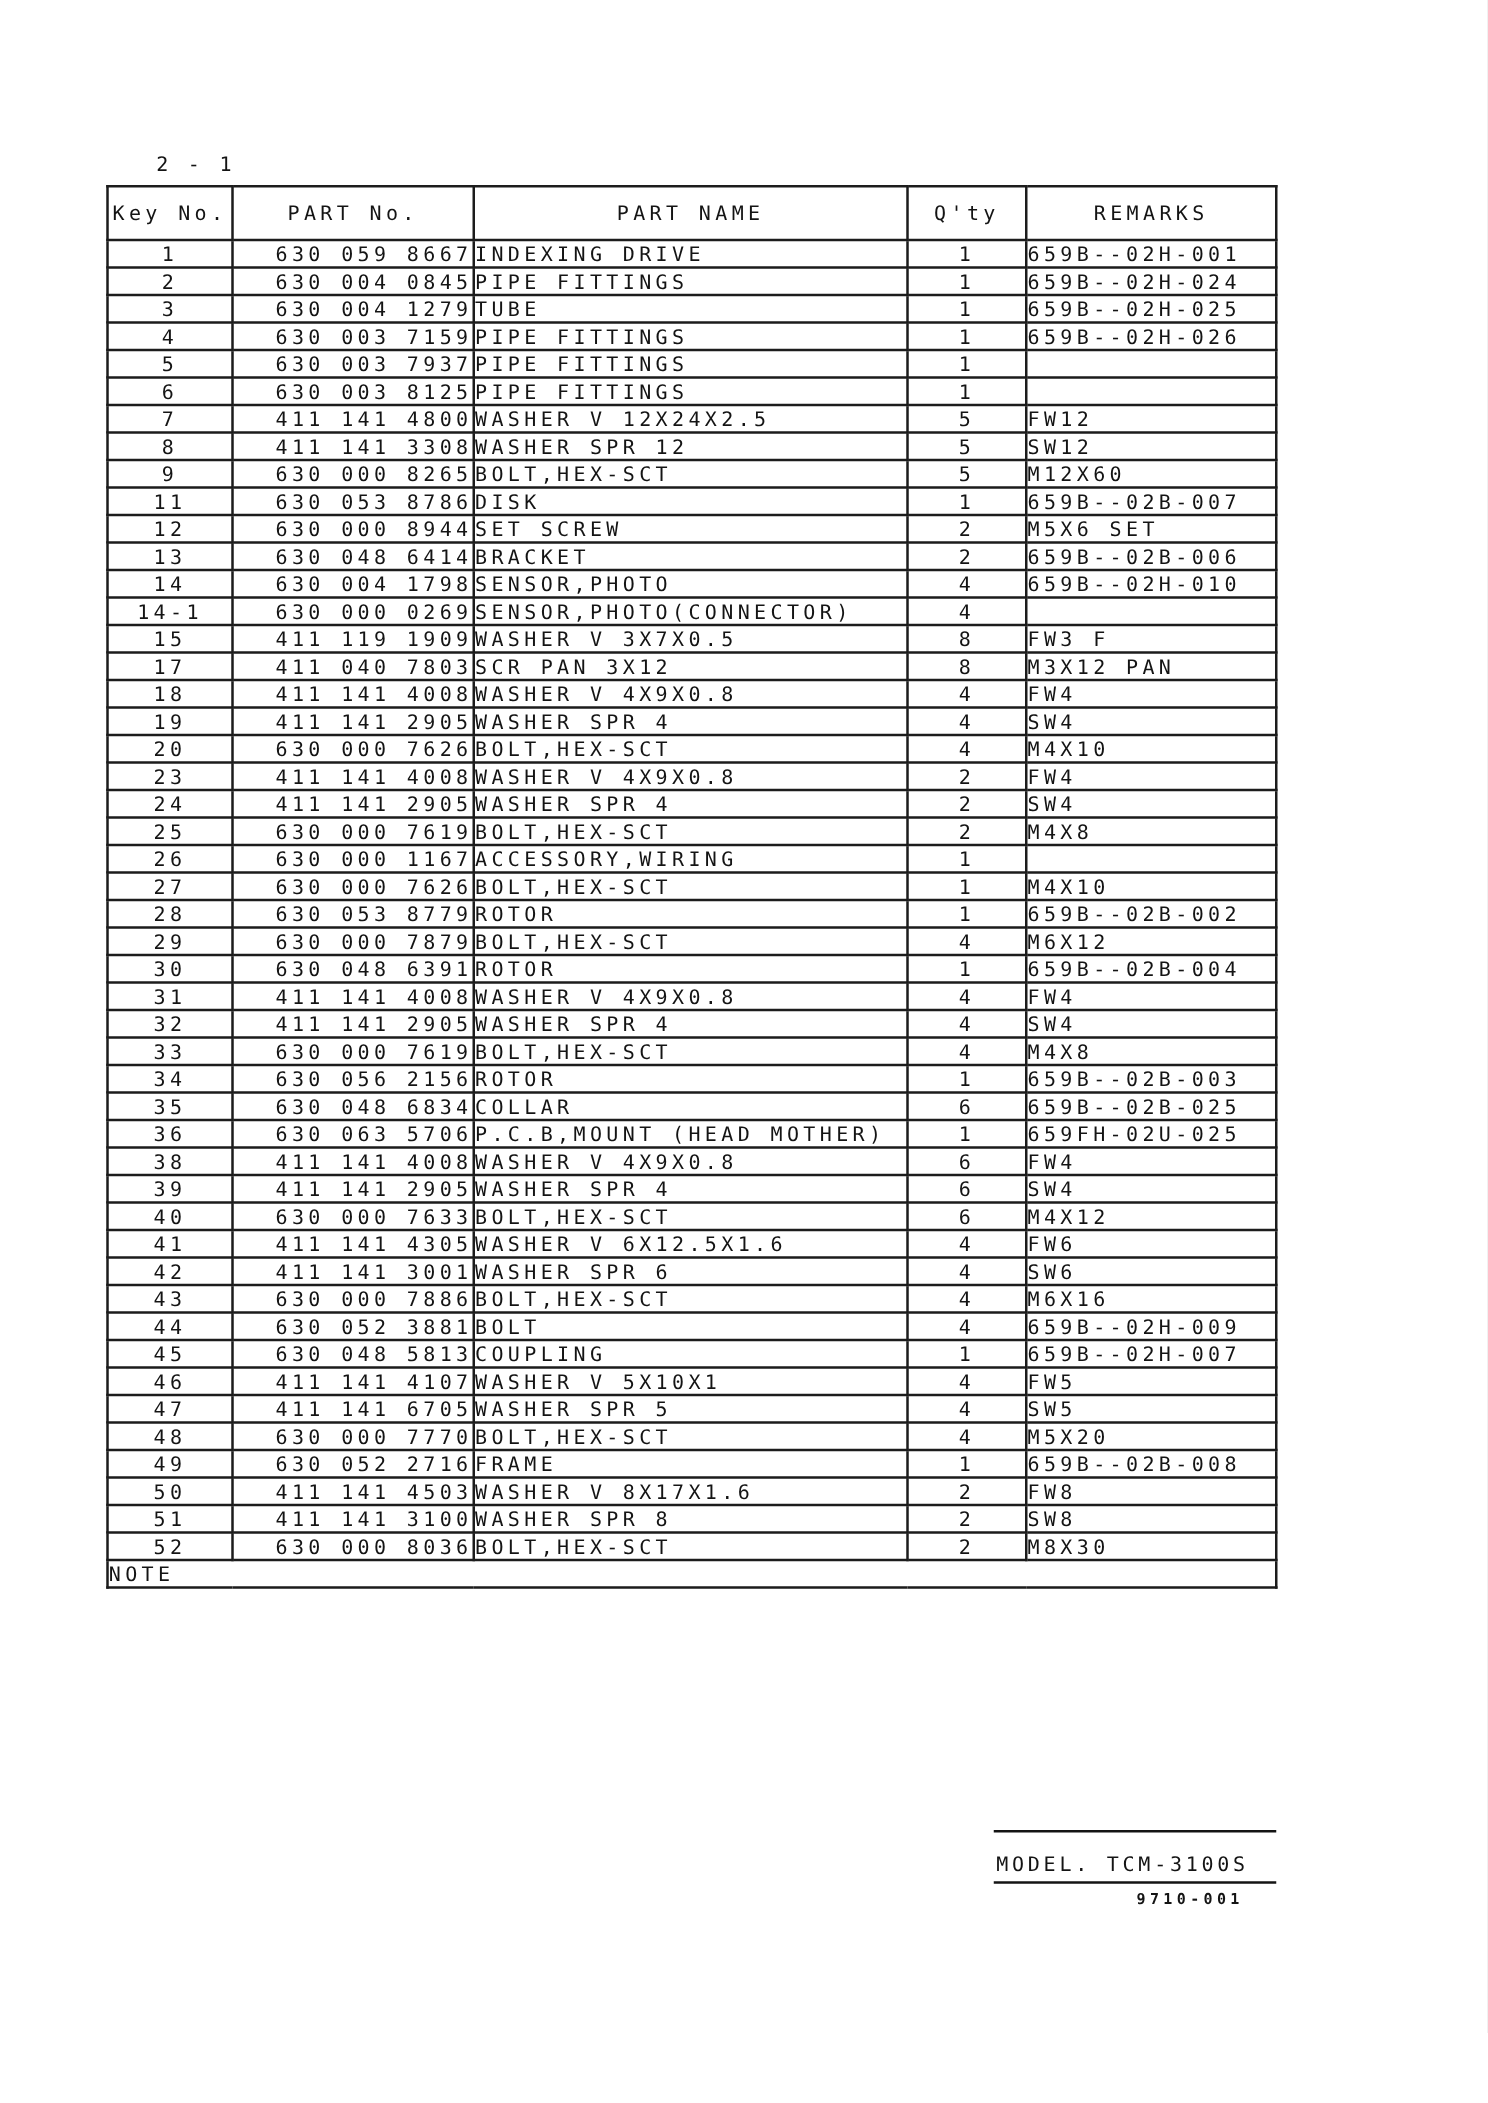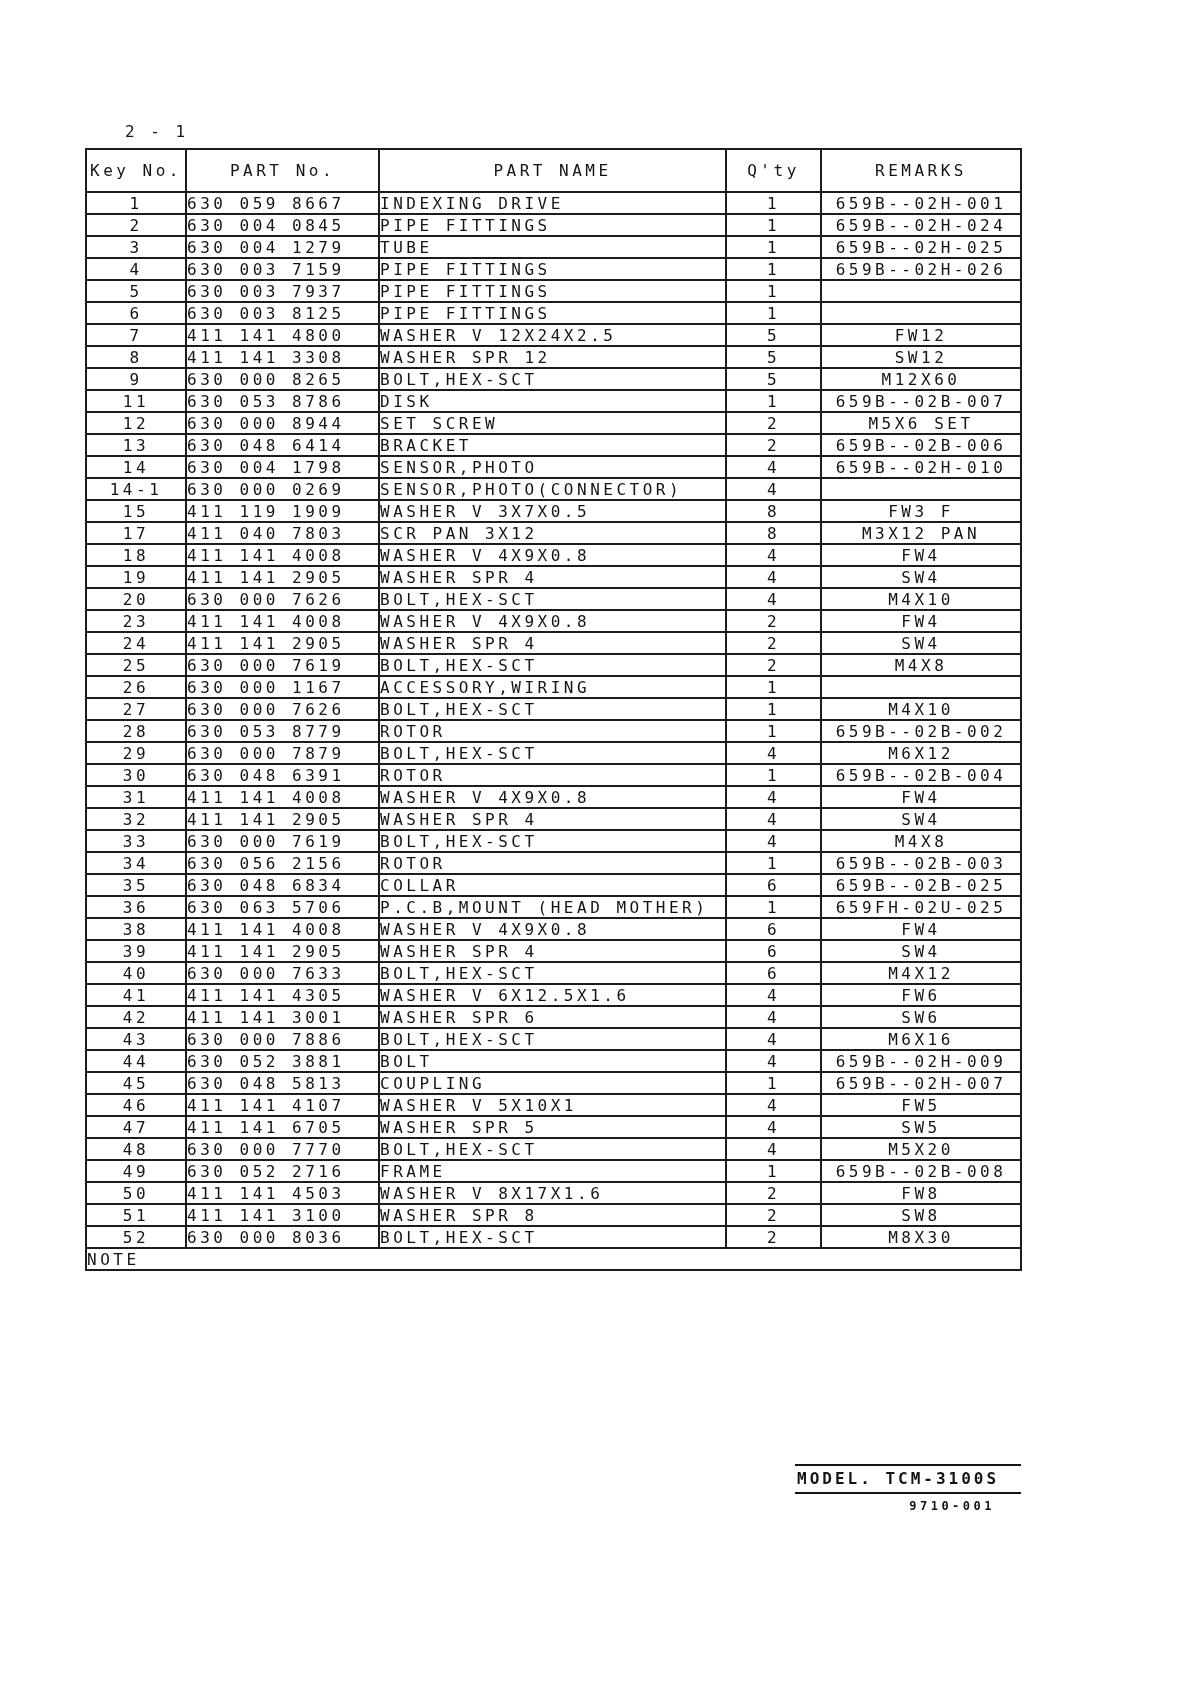--- a/index.html
+++ b/index.html
@@ -44,44 +44,44 @@
   }
   table.parts-table th {
     height: 41px;
     text-align: center;
   }
   table.parts-table td {
     height: 20px;
     vertical-align: middle;
   }
   td.c0 { text-align: center; }
-  td.c1 { text-align: left; padding-left: 14px; }
+  td.c1 { text-align: right; padding-left: 14px; }
   td.c2 { text-align: left; padding-left: 8px;  }
   td.c3 { text-align: center; }
-  td.c4 { text-align: center; padding-left: 8px;  }
+  td.c4 { text-align: left; padding-left: 8px;  }
   td.note-cell {
     height: 148px;
     vertical-align: top;
     text-align: left;
     padding: 6px 0 0 12px;
     letter-spacing: 3px;
   }
   .model-block {
     position: absolute;
     left: 795px;
     top: 1464px;
     width: 226px;
   }
   .model-line {
     border-top: 2px solid #141414;
     border-bottom: 2px solid #141414;
     font-size: 16px;
-    font-weight: bold;
+    font-weight: normal;
     letter-spacing: 3px;
-    padding: 3px 0 4px 2px;
+    padding: 16px 0 4px 2px;
     white-space: nowrap;
   }
   .doc-number {
     text-align: right;
     padding: 5px 26px 0 0;
     font-size: 12px;
     font-weight: bold;
     letter-spacing: 3.5px;
     white-space: nowrap;
   }

